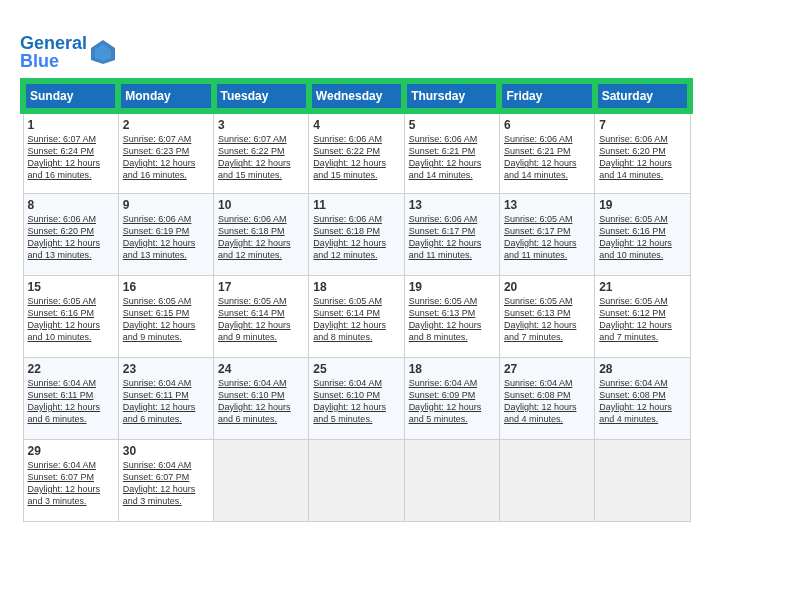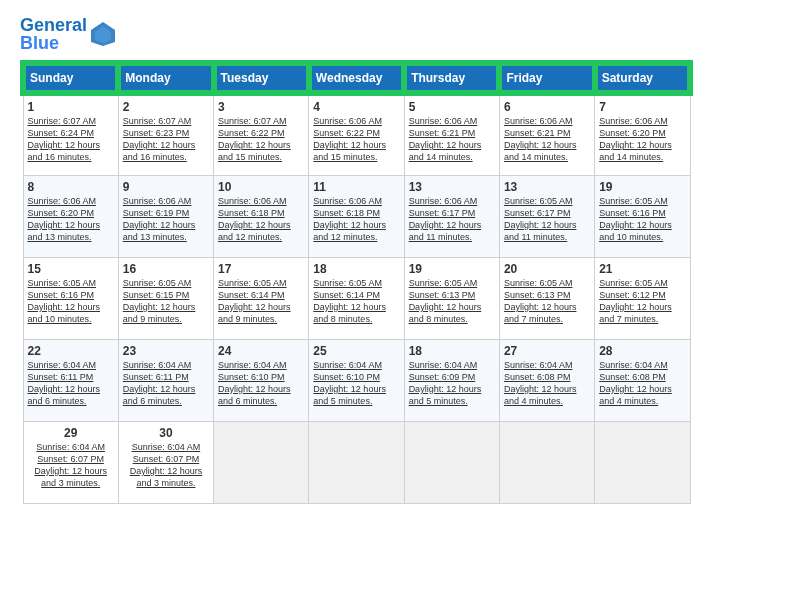--- a/index.html
+++ b/index.html
@@ -6,21 +6,21 @@
     body {
       font-family: Arial, sans-serif;
       background: #fff;
       width: 792px;
       height: 612px;
       overflow: hidden;
     }
     .page {
       width: 713px;
       height: 612px;
-      padding: 16px 20px 10px 20px;
+      padding: 34px 20px 10px 20px;
       background: #fff;
     }
     .header-row {
       display: flex;
       justify-content: space-between;
       align-items: flex-start;
       margin-bottom: 8px;
     }
     .logo {
       display: flex;
@@ -89,21 +89,20 @@
       font-size: 9px;
       line-height: 1.35;
       color: #333;
       text-decoration: underline;
     }
     .empty-cell {
       background: #f0f0f0 !important;
     }
     .last-row td {
       height: 68px;
-      text-align: center;
     }
   </style>
 </head>
 <body>
 
 <div class="page">
   <div class="header-row">
     <div class="logo">
       <div>
         <div class="logo-text">

